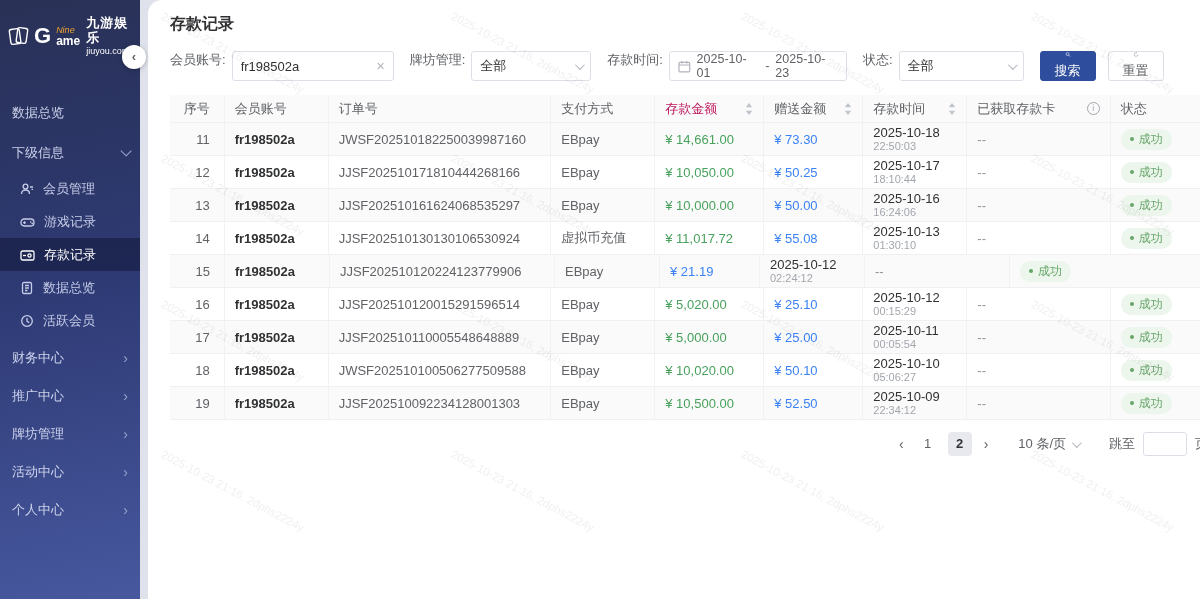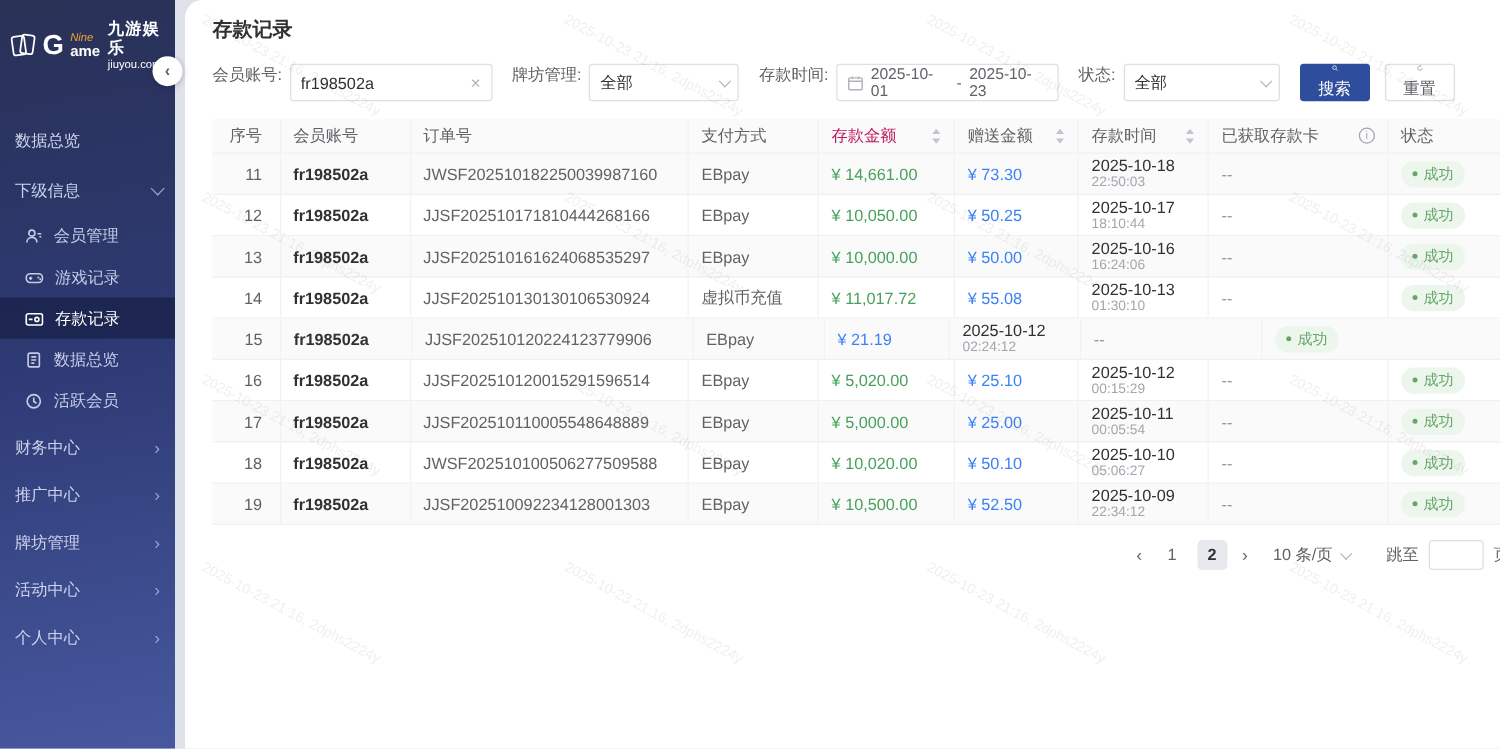--- a/index.html
+++ b/index.html
@@ -89,21 +89,21 @@
   .badge { display:inline-flex; align-items:center; gap:5px; background:#edf6ec; color:#67a56b;
     font-size:12px; padding:2px 9px; border-radius:10px; }
   .badge .dot { width:4px; height:4px; border-radius:50%; background:#67a56b; }
 
   
   .pagination { display:flex; align-items:center; justify-content:flex-end; gap:8px; margin-top:12px;
     margin-right:-8px; font-size:13px; color:#606266; width:1038px; }
   .pg-arrow { color:#606266; cursor:pointer; padding:0 4px; font-size:14px; }
   .pg-num { min-width:24px; height:24px; line-height:24px; text-align:center; cursor:pointer; border-radius:4px; }
   .pg-num.active { background:#e7e9ee; color:#303133; font-weight:700; }
-  .pg-size { display:flex; align-items:center; gap:6px; cursor:pointer; margin-left:8px; }
+  .pg-size { display:flex; align-items:center; gap:6px; cursor:pointer; margin-left:18px; }
   .jump-label { margin-left:22px; }
   .jump-input { width:44px; height:24px; border:1px solid #dcdfe6; border-radius:3px; outline:none;
     font-family:inherit; padding:0 6px; }
 
   
   .wm-layer { position:absolute; left:140px; top:0; right:0; bottom:0; z-index:5; pointer-events:none;
     overflow:hidden; }
   .wm { position:absolute; transform:rotate(28deg); transform-origin:0 0; font-size:11.5px;
     color:rgba(40,40,40,0.075); white-space:nowrap; }
 </style>

